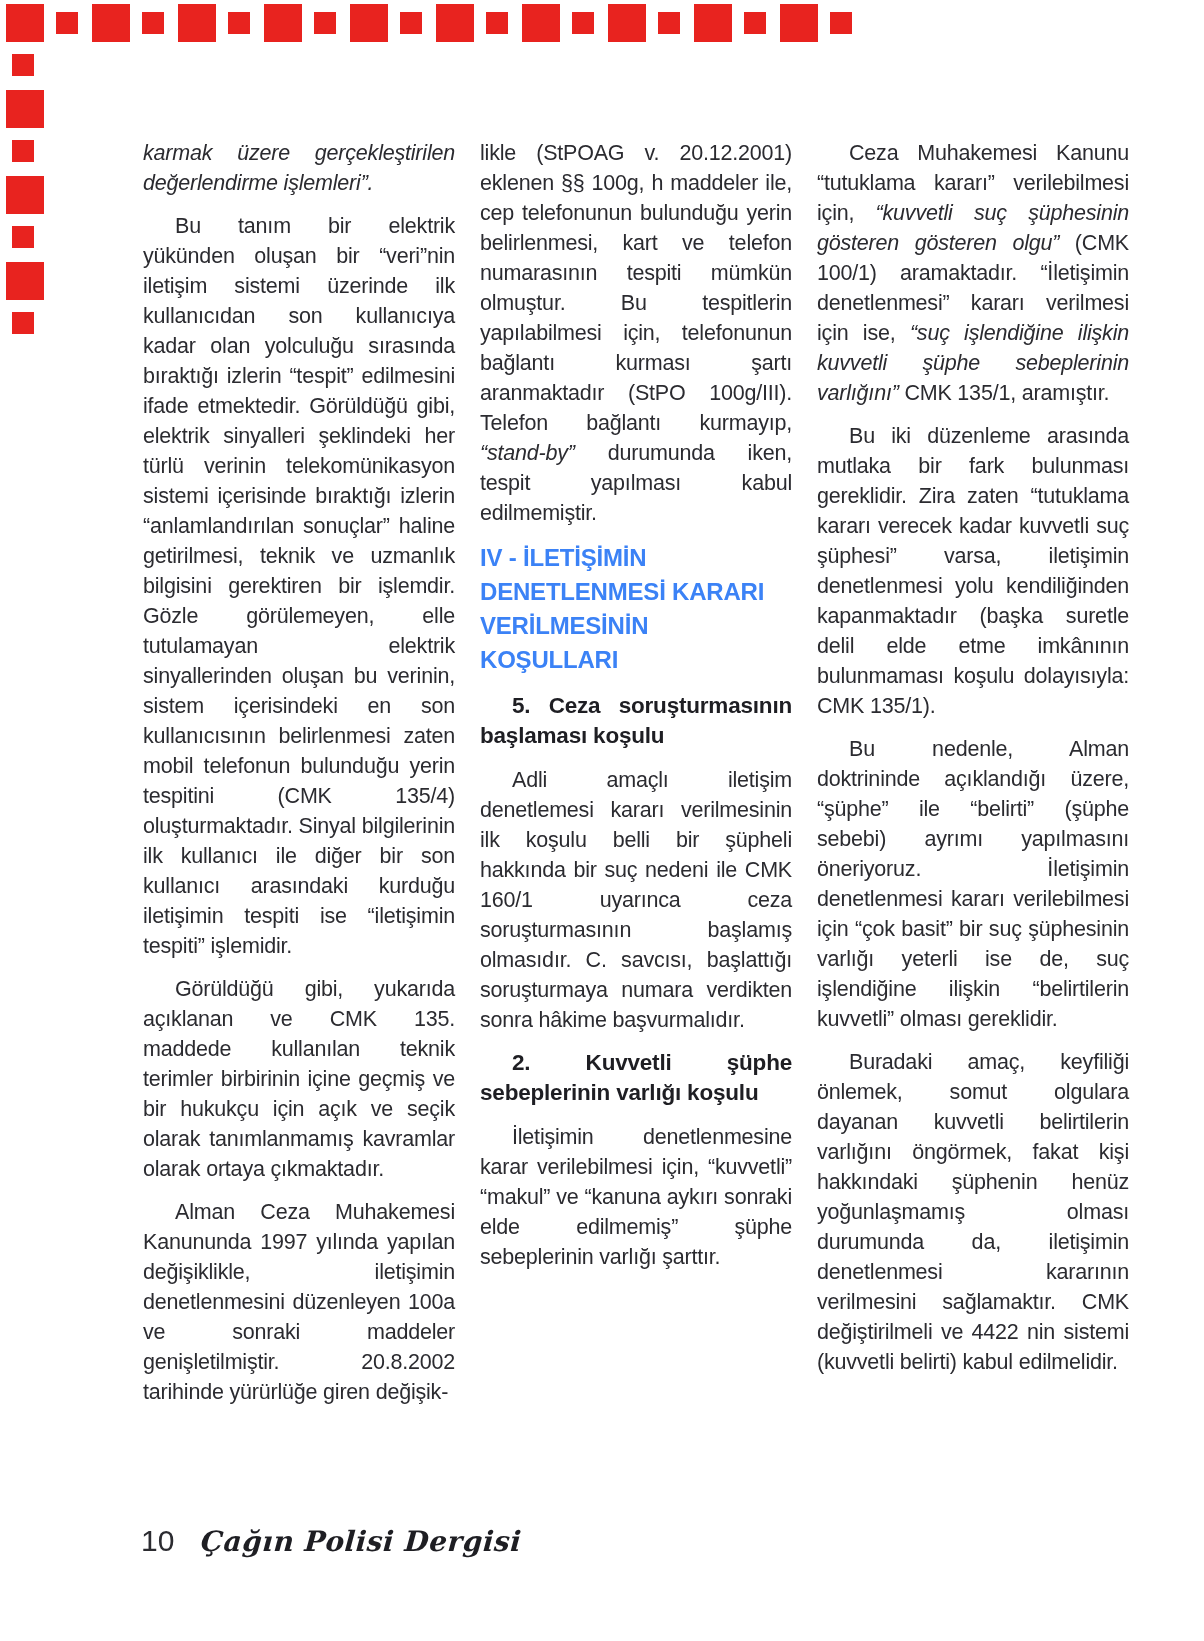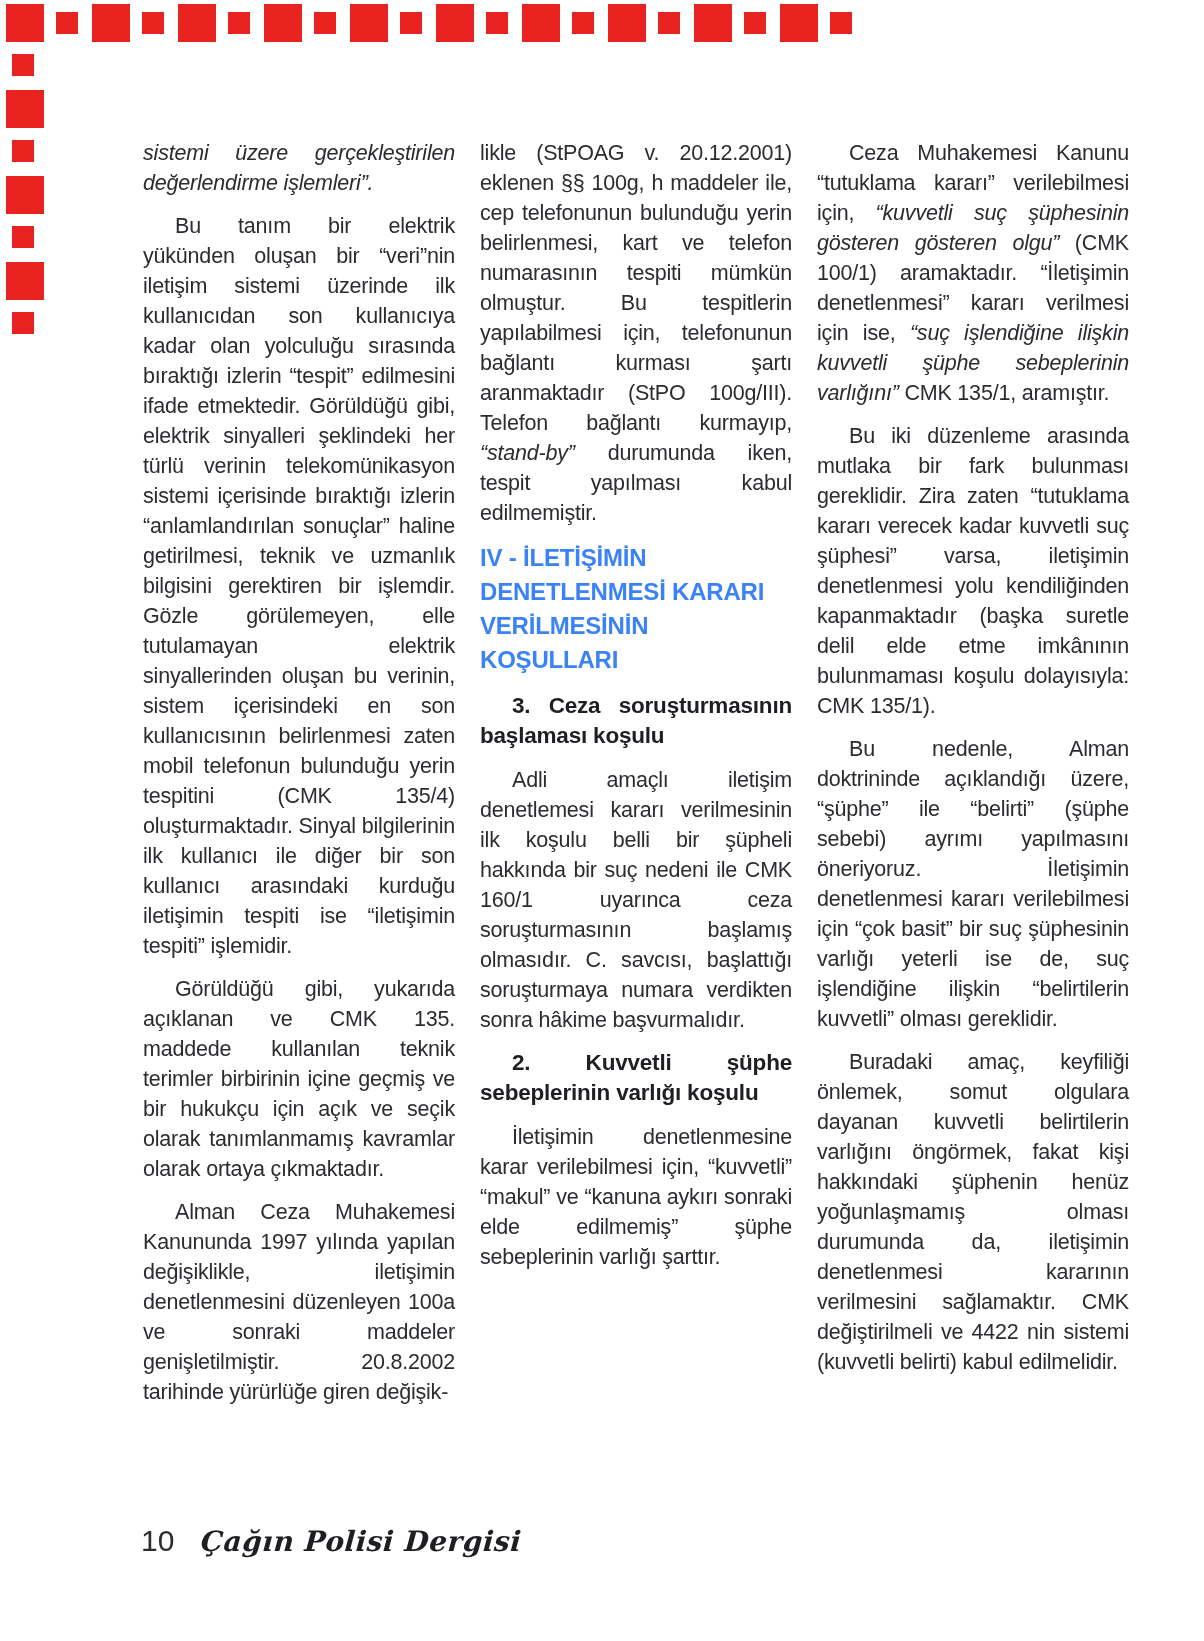--- a/index.html
+++ b/index.html
@@ -95,31 +95,31 @@
       <div class="deco-block" style="left: 6px; top: 90px; width: 38px; height: 38px; background: rgb(232, 35, 31);"></div>
       <div class="deco-block" style="left: 12px; top: 140px; width: 22px; height: 22px; background: rgb(232, 35, 31);"></div>
       <div class="deco-block" style="left: 6px; top: 176px; width: 38px; height: 38px; background: rgb(232, 35, 31);"></div>
       <div class="deco-block" style="left: 12px; top: 226px; width: 22px; height: 22px; background: rgb(232, 35, 31);"></div>
       <div class="deco-block" style="left: 6px; top: 262px; width: 38px; height: 38px; background: rgb(232, 35, 31);"></div>
       <div class="deco-block" style="left: 12px; top: 312px; width: 22px; height: 22px; background: rgb(232, 35, 31);"></div>
     </div>
 
   <div class="content">
     <div class="col">
-        <p class="p"><span class="it">sistemi üzere gerçekleştirilen değerlendirme işlemleri”.</span></p>
+        <p class="p"><span class="it">karmak üzere gerçekleştirilen değerlendirme işlemleri”.</span></p>
         <p class="p indent"><span>Bu tanım bir elektrik yükünden oluşan bir “veri”nin iletişim sistemi üzerinde ilk kullanıcıdan son kullanıcıya kadar olan yolculuğu sırasında bıraktığı izlerin “tespit” edilmesini ifade etmektedir. Görüldüğü gibi, elektrik sinyalleri şeklindeki her türlü verinin telekomünikasyon sistemi içerisinde bıraktığı izlerin “anlamlandırılan sonuçlar” haline getirilmesi, teknik ve uzmanlık bilgisini gerektiren bir işlemdir. Gözle görülemeyen, elle tutulamayan elektrik sinyallerinden oluşan bu verinin, sistem içerisindeki en son kullanıcısının belirlenmesi zaten mobil telefonun bulunduğu yerin tespitini (CMK 135/4) oluşturmaktadır. Sinyal bilgilerinin ilk kullanıcı ile diğer bir son kullanıcı arasındaki kurduğu iletişimin tespiti ise “iletişimin tespiti” işlemidir.</span></p>
         <p class="p indent"><span>Görüldüğü gibi, yukarıda açıklanan ve CMK 135. maddede kullanılan teknik terimler birbirinin içine geçmiş ve bir hukukçu için açık ve seçik olarak tanımlanmamış kavramlar olarak ortaya çıkmaktadır.</span></p>
         <p class="p indent"><span>Alman Ceza Muhakemesi Kanununda 1997 yılında yapılan değişiklikle, iletişimin denetlenmesini düzenleyen 100a ve sonraki maddeler genişletilmiştir. 20.8.2002 tarihinde yürürlüğe giren değişik-</span></p>
       </div>
     <div class="col">
         <p class="p"><span>likle (StPOAG v. 20.12.2001) eklenen §§ 100g, h maddeler ile, cep telefonunun bulunduğu yerin belirlenmesi, kart ve telefon numarasının tespiti mümkün olmuştur. Bu tespitlerin yapılabilmesi için, telefonunun bağlantı kurması şartı aranmaktadır (StPO 100g/III). Telefon bağlantı kurmayıp, </span><span class="it">“stand-by”</span><span> durumunda iken, tespit yapılması kabul edilmemiştir.</span></p>
         <p class="h">IV - İLETİŞİMİN
 DENETLENMESİ KARARI
 VERİLMESİNİN KOŞULLARI</p>
-        <p class="sub indent"><span>3. Ceza soruşturmasının başlaması koşulu</span></p>
+        <p class="sub indent"><span>5. Ceza soruşturmasının başlaması koşulu</span></p>
         <p class="p indent"><span>Adli amaçlı iletişim denetlemesi kararı verilmesinin ilk koşulu belli bir şüpheli hakkında bir suç nedeni ile CMK 160/1 uyarınca ceza soruşturmasının başlamış olmasıdır. C. savcısı, başlattığı soruşturmaya numara verdikten sonra hâkime başvurmalıdır.</span></p>
         <p class="sub indent"><span>2. Kuvvetli şüphe sebeplerinin varlığı koşulu</span></p>
         <p class="p indent"><span>İletişimin denetlenmesine karar verilebilmesi için, “kuvvetli” “makul” ve “kanuna aykırı sonraki elde edilmemiş” şüphe sebeplerinin varlığı şarttır.</span></p>
       </div>
     <div class="col">
         <p class="p indent"><span>Ceza Muhakemesi Kanunu “tutuklama kararı” verilebilmesi için, </span><span class="it">“kuvvetli suç şüphesinin gösteren gösteren olgu”</span><span> (CMK 100/1) aramaktadır. “İletişimin denetlenmesi” kararı verilmesi için ise, </span><span class="it">“suç işlendiğine ilişkin kuvvetli şüphe sebeplerinin varlığını”</span><span> CMK 135/1, aramıştır.</span></p>
         <p class="p indent"><span>Bu iki düzenleme arasında mutlaka bir fark bulunması gereklidir. Zira zaten “tutuklama kararı verecek kadar kuvvetli suç şüphesi” varsa, iletişimin denetlenmesi yolu kendiliğinden kapanmaktadır (başka suretle delil elde etme imkânının bulunmaması koşulu dolayısıyla: CMK 135/1).</span></p>
         <p class="p indent"><span>Bu nedenle, Alman doktrininde açıklandığı üzere, “şüphe” ile “belirti” (şüphe sebebi) ayrımı yapılmasını öneriyoruz. İletişimin denetlenmesi kararı verilebilmesi için “çok basit” bir suç şüphesinin varlığı yeterli ise de, suç işlendiğine ilişkin “belirtilerin kuvvetli” olması gereklidir.</span></p>
         <p class="p indent"><span>Buradaki amaç, keyfiliği önlemek, somut olgulara dayanan kuvvetli belirtilerin varlığını öngörmek, fakat kişi hakkındaki şüphenin henüz yoğunlaşmamış olması durumunda da, iletişimin denetlenmesi kararının verilmesini sağlamaktır. CMK değiştirilmeli ve 4422 nin sistemi (kuvvetli belirti) kabul edilmelidir.</span></p>
       </div>

